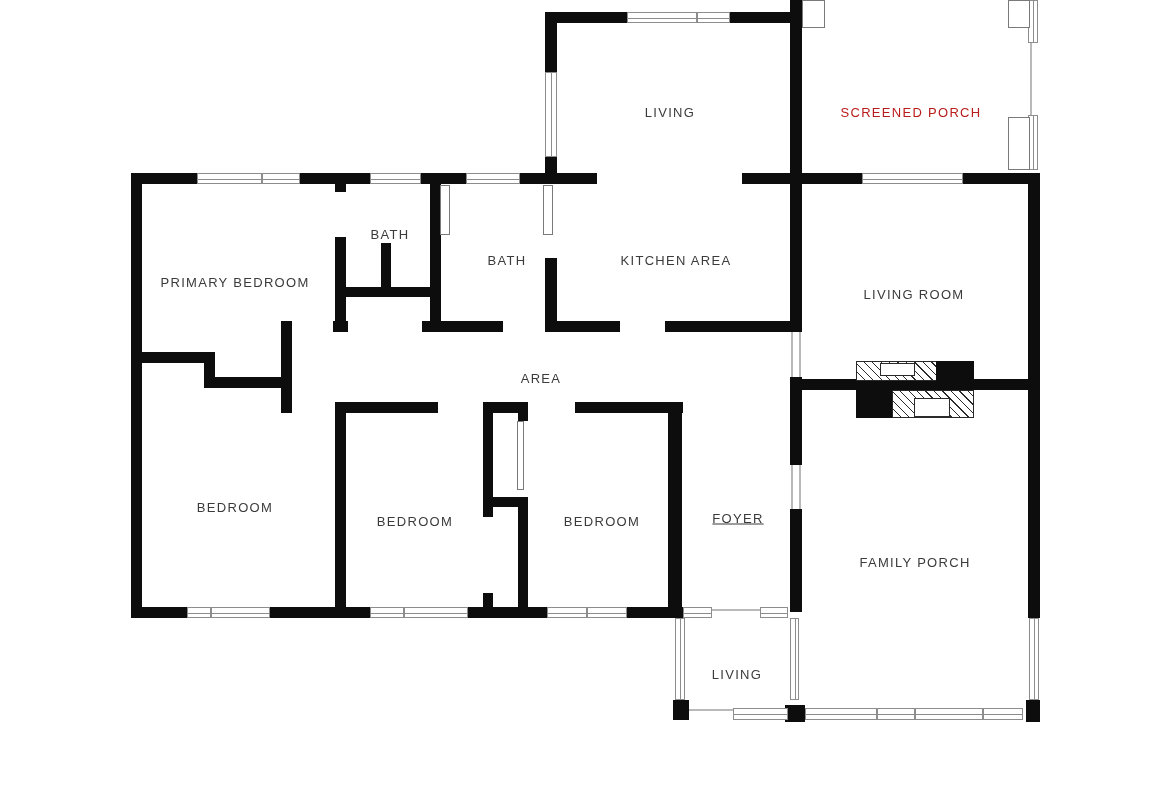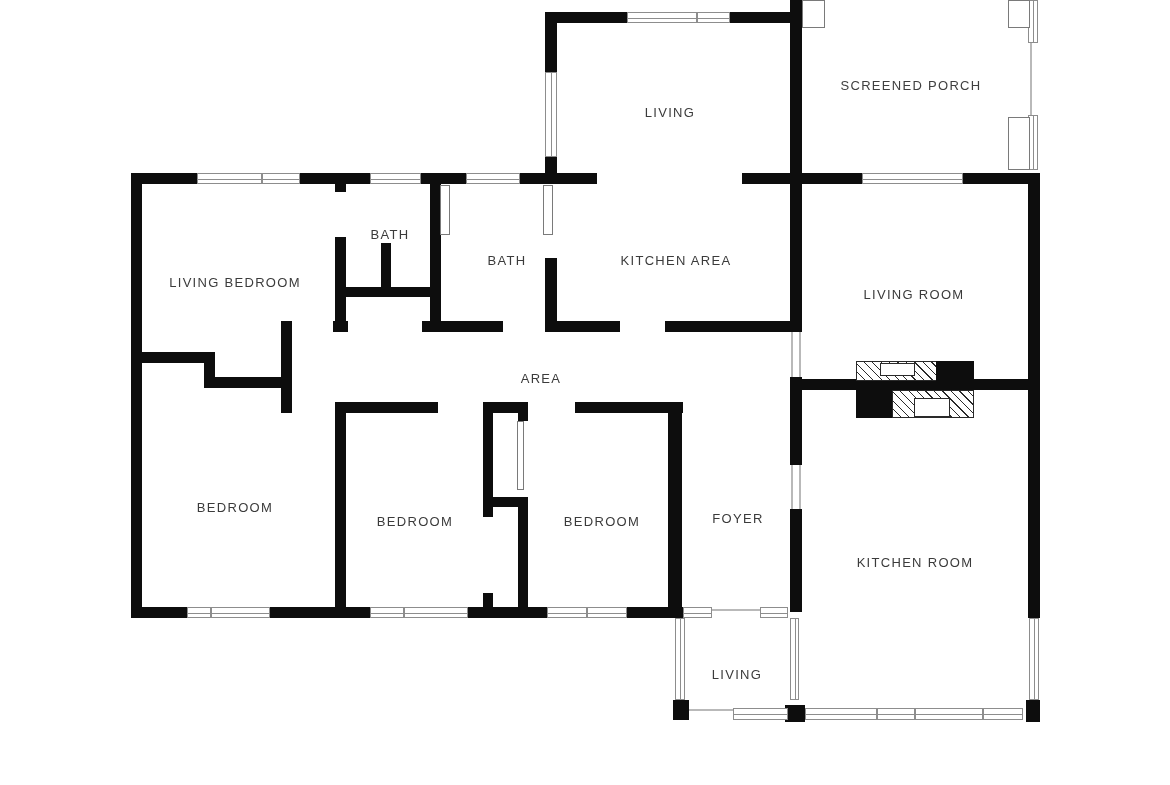--- a/index.html
+++ b/index.html
@@ -162,26 +162,26 @@
     <div class="screen" style="left: 799px; top: 332px; width: 2px; height: 45px;"></div>
     <div class="screen" style="left: 791px; top: 465px; width: 2px; height: 44px;"></div>
     <div class="screen" style="left: 799px; top: 465px; width: 2px; height: 44px;"></div>
     <div class="fp-hatch" style="left: 856px; top: 361px; width: 82px; height: 20px;"></div>
     <div class="fp-hatch" style="left: 892px; top: 390px; width: 82px; height: 28px;"></div>
     <div class="fp-solid" style="left: 936px; top: 361px; width: 38px; height: 20px;"></div>
     <div class="fp-solid" style="left: 856px; top: 390px; width: 36px; height: 28px;"></div>
     <div class="fp-insert" style="left: 880px; top: 363px; width: 35px; height: 13px;"></div>
     <div class="fp-insert" style="left: 914px; top: 398px; width: 36px; height: 19px;"></div>
     <div class="room-label" style="left: 670px; top: 112px; color: rgb(59, 59, 59);">LIVING</div>
-    <div class="room-label" style="left: 911px; top: 85px; color: #404040;">SCREENED PORCH</div>
+    <div class="room-label" style="left: 911px; top: 112px; color: #b91c1c;">SCREENED PORCH</div>
     <div class="room-label" style="left: 390px; top: 234px; color: rgb(59, 59, 59);">BATH</div>
     <div class="room-label" style="left: 507px; top: 260px; color: rgb(59, 59, 59);">BATH</div>
     <div class="room-label" style="left: 676px; top: 260px; color: rgb(59, 59, 59);">KITCHEN AREA</div>
-    <div class="room-label" style="left: 235px; top: 282px; color: rgb(59, 59, 59);">LIVING BEDROOM</div>
+    <div class="room-label" style="left: 235px; top: 282px; color: rgb(59, 59, 59);">PRIMARY BEDROOM</div>
     <div class="room-label" style="left: 914px; top: 294px; color: rgb(59, 59, 59);">LIVING ROOM</div>
     <div class="room-label" style="left: 541px; top: 378px; color: rgb(59, 59, 59);">AREA</div>
     <div class="room-label" style="left: 235px; top: 507px; color: rgb(59, 59, 59);">BEDROOM</div>
     <div class="room-label" style="left: 415px; top: 521px; color: rgb(59, 59, 59);">BEDROOM</div>
     <div class="room-label" style="left: 602px; top: 521px; color: rgb(59, 59, 59);">BEDROOM</div>
-    <div class="room-label" style="left: 738px; top: 518px; color: rgb(59, 59, 59);">FOYER</div>
-    <div class="room-label" style="left: 915px; top: 562px; color: rgb(59, 59, 59);">KITCHEN ROOM</div>
+    <div class="room-label" style="left: 738px; top: 518px; color: rgb(59, 59, 59); text-decoration: underline;">FOYER</div>
+    <div class="room-label" style="left: 915px; top: 562px; color: rgb(59, 59, 59);">FAMILY PORCH</div>
     <div class="room-label" style="left: 737px; top: 674px; color: rgb(59, 59, 59);">LIVING</div>
   </div>
 
 </body></html>

